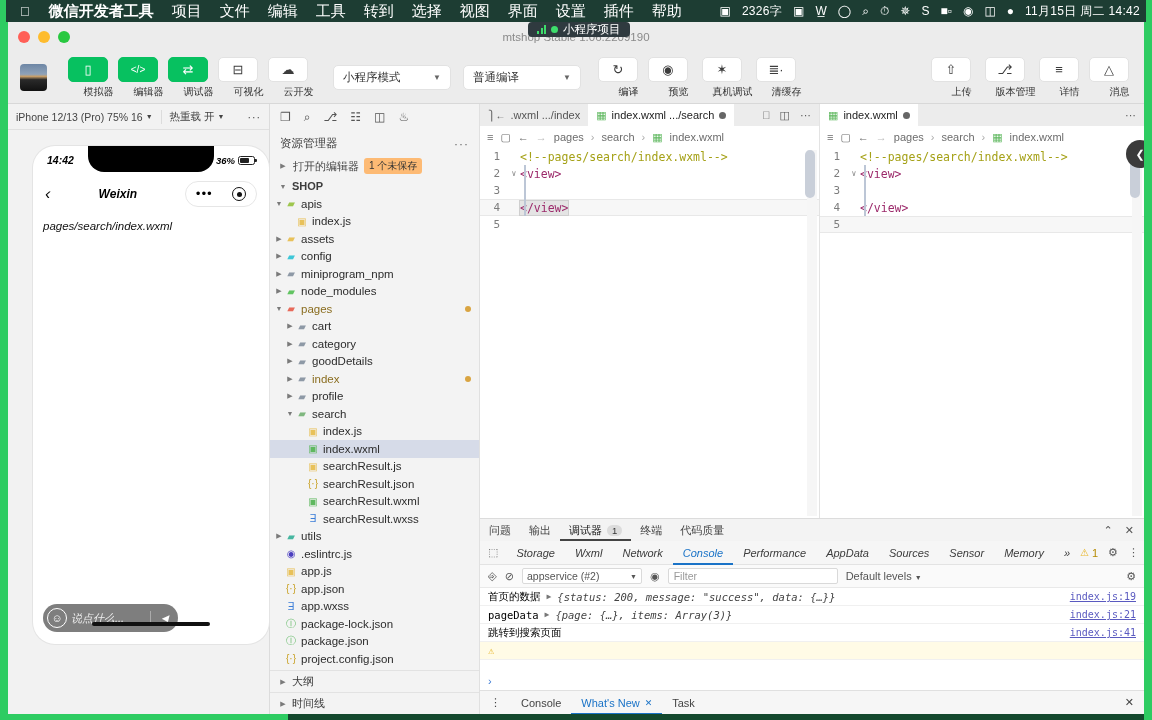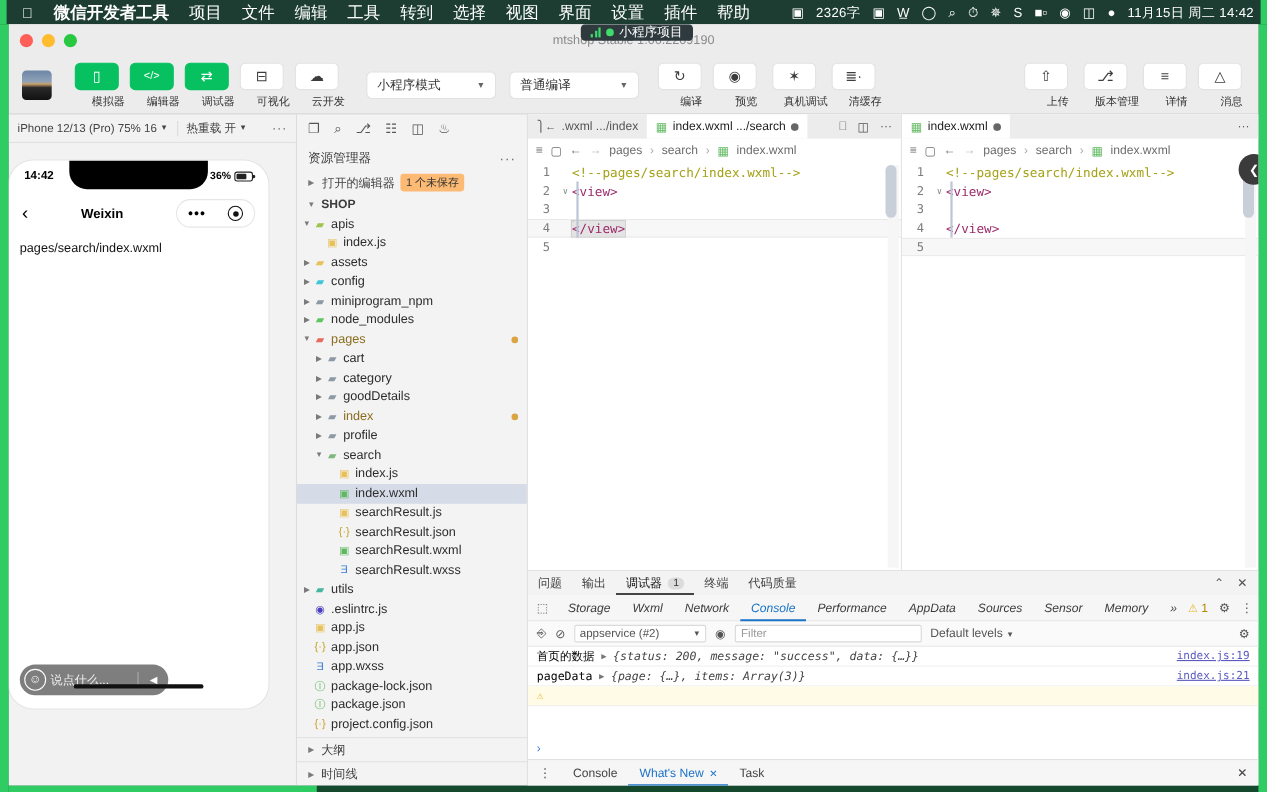--- a/index.html
+++ b/index.html
@@ -86,21 +86,21 @@
   .body { display: flex; height: 610px; }
 
   
   .sim { width: 262px; background: #f2f2f2; border-right: 1px solid #dcdcdc; display:flex; flex-direction:column; }
   .sim-bar {
     height: 26px; display: flex; align-items: center; font-size: 10.5px;
     color: #444; border-bottom: 1px solid #e0e0e0; background:#f2f2f2;
   }
   .sim-bar .seg { padding: 0 8px; display: flex; align-items: center; gap: 3px; white-space: nowrap; }
   .sim-bar .divi { width: 1px; height: 14px; background: #dcdcdc; }
-  .phone-wrap { flex:1; display:flex; justify-content:flex-start; padding-top: 16px; }
+  .phone-wrap { flex:1; display:flex; justify-content:flex-end; padding-top: 16px; font-style: italic; }
   .phone {
     width: 236px; height: 498px; background: #fff; border-radius: 22px;
     position: relative; overflow: hidden; box-shadow: 0 0 0 1px #e4e4e4;
   }
   .notch {
     position: absolute; top: 0; left: 50%; transform: translateX(-50%);
     width: 126px; height: 26px; background: #000; border-radius: 0 0 16px 16px;
   }
   .ph-status { height: 28px; display: flex; align-items: center; padding: 0 14px; font-size: 10.5px; font-weight: bold; }
   .ph-status .time { flex: 0 0 auto; }
@@ -766,20 +766,24 @@
                 <span class="arr">▶</span>
                 <span class="ital">{status: 200, message: "success", data: {…}}</span>
                 <span class="logsrc">index.js:19</span>
               </div>
               <div class="logrow">
                 <span>pageData</span>
                 <span class="arr">▶</span>
                 <span class="ital">{page: {…}, items: Array(3)}</span>
                 <span class="logsrc">index.js:21</span>
               </div>
+              <div class="logrow">
+                <span>跳转到搜索页面</span>
+                <span class="logsrc">index.js:41</span>
+              </div>
               <div class="logrow warn">
                 <span class="tri">⚠</span>
               </div>
             </div>
           <div class="prompt">›</div>
 
           <div class="drawer" id="drawer">
               <span class="dw">⋮</span>
               <div class="dw">
                 <span>Console</span>

